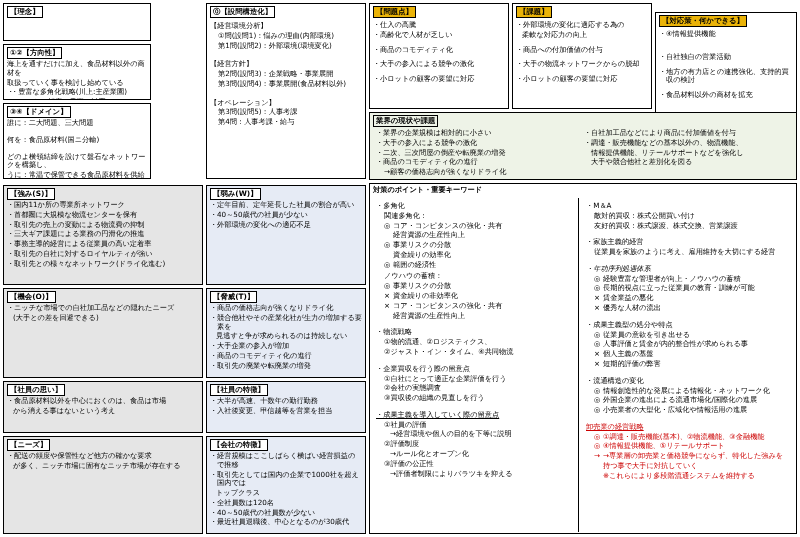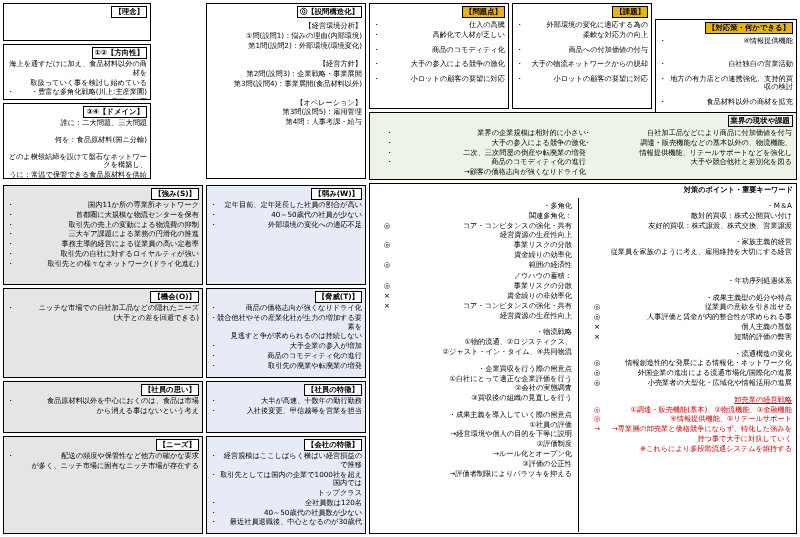--- a/index.html
+++ b/index.html
@@ -4,21 +4,21 @@
 <style>
   html,body{margin:0;padding:0;}
   body{
     width:800px;height:537px;
     background:#ffffff;
     font-family:"DejaVu Sans","Liberation Sans",sans-serif;
     font-size:7.2px;
     color:#000;
     overflow:hidden;
   }
-  .page{position:relative;width:800px;height:537px;box-sizing:border-box;text-align:right;}
+  .page{position:relative;width:800px;height:537px;box-sizing:border-box;}
   .box{position:absolute;box-sizing:border-box;border:1px solid #000;padding:2px 3px;overflow:hidden;}
   .hdr{display:inline-block;font-weight:bold;font-size:7.4px;margin-bottom:1px;}
   .hdr.pink{background:#eab308;border:1px solid #000;padding:0 2px;}
   .hdr.plain{border:1px solid #000;padding:0 2px;background:#fff;}
   ul{list-style:none;margin:0;padding:0;}
   li{margin:0 0 1px 0;line-height:1.22;position:relative;padding-left:7px;}
   li:before{content:"・";position:absolute;left:0;top:0;}
   li.nodot{padding-left:0;}
   li.nodot:before{content:"";}
   li.circ{padding-left:9px;}
@@ -152,21 +152,21 @@
 
   <div class="box" style="left:206px;top:3px;width:160px;height:176px;">
     <span class="hdr plain">⓪【設問構造化】</span>
     <div class="t" style="margin-top:3px;">【経営環境分析】</div>
     <div class="t sub">①問(設問1)：悩みの理由(内部環境)</div>
     <div class="t sub">第1問(設問2)：外部環境(環境変化)</div>
     <div class="t" style="margin-top:10px;">【経営方針】</div>
     <div class="t sub">第2問(設問3)：企業戦略・事業展開</div>
     <div class="t sub">第3問(設問4)：事業展開(食品材料以外)</div>
     <div class="t" style="margin-top:10px;">【オペレーション】</div>
-    <div class="t sub">第3問(設問5)：雇用管理</div>
+    <div class="t sub">第3問(設問5)：人事考課</div>
     <div class="t sub">第4問：人事考課・給与</div>
   </div>
 
   <div class="box" style="left:369px;top:3px;width:140px;height:106px;">
     <span class="hdr pink">【問題点】</span>
     <ul style="margin-top:2px;">
       <li>仕入の高騰</li>
       <li>高齢化で人材が乏しい</li>
       <li style="margin-top:6px;">商品のコモディティ化</li>
       <li style="margin-top:6px;">大手の参入による競争の激化</li>
@@ -178,33 +178,33 @@
     <span class="hdr pink">【課題】</span>
     <ul style="margin-top:2px;">
       <li>外部環境の変化に適応する為の</li>
       <li class="nodot" style="padding-left:6px;">柔軟な対応力の向上</li>
       <li style="margin-top:6px;">商品への付加価値の付与</li>
       <li style="margin-top:6px;">大手の物流ネットワークからの脱却</li>
       <li style="margin-top:6px;">小ロットの顧客の要望に対応</li>
     </ul>
   </div>
 
-  <div class="box" style="left:655px;top:19px;width:142px;height:106px;">
+  <div class="box" style="left:655px;top:12px;width:142px;height:106px;">
     <span class="hdr pink">【対応策・何かできる】</span>
     <ul style="margin-top:2px;">
       <li>④情報提供機能</li>
       <li style="margin-top:14px;">自社独自の営業活動</li>
       <li style="margin-top:6px;">地方の有力店との連携強化、支持的買収の検討</li>
       <li style="margin-top:6px;">食品材料以外の商材を拡充</li>
     </ul>
   </div>
 
   <div class="box greenbg" style="left:369px;top:112px;width:428px;height:68px;">
     <span class="hdr plain" style="background:#eef3e7;">業界の現状や課題</span>
-    <div style="position:absolute;left:16px;top:16px;width:200px;">
+    <div style="position:absolute;left:6px;top:16px;width:200px;">
       <ul>
         <li>業界の企業規模は相対的に小さい</li>
         <li>大手の参入による競争の激化</li>
         <li>二次、三次問屋の倒産や転廃業の増発</li>
         <li>商品のコモディティ化の進行</li>
         <li class="nodot" style="padding-left:8px;">→顧客の価格志向が強くなりドライ化</li>
       </ul>
     </div>
     <div style="position:absolute;left:214px;top:16px;width:208px;">
       <ul>
@@ -240,40 +240,46 @@
 
       <div class="t" style="margin-top:8px;">・物流戦略</div>
       <div class="t sub">①物的流通、②ロジスティクス、</div>
       <div class="t sub">②ジャスト・イン・タイム、④共同物流</div>
 
       <div class="t" style="margin-top:8px;">・企業買収を行う際の留意点</div>
       <div class="t sub">①自社にとって適正な企業評価を行う</div>
       <div class="t sub">②会社の実態調査</div>
       <div class="t sub">③買収後の組織の見直しを行う</div>
 
-      <div class="t" style="margin-top:8px;">・成果主義を導入していく際の留意点</div>
+      <div class="t" style="margin-top:8px;text-decoration:underline;">・成果主義を導入していく際の留意点</div>
       <div class="t sub">①社員の評価</div>
       <div class="t sub2">→経営環境や個人の目的を下等に説明</div>
       <div class="t sub">②評価制度</div>
       <div class="t sub2">→ルール化とオープン化</div>
       <div class="t sub">③評価の公正性</div>
       <div class="t sub2">→評価者制限によりバラツキを抑える</div>
     </div>
 
     <div style="position:absolute;left:208px;top:14px;width:0;height:334px;border-left:1px solid #000;"></div>
 
     <div style="position:absolute;left:216px;top:18px;width:206px;">
       <div class="t">・M＆A</div>
       <div class="t sub">敵対的買収：株式公開買い付け</div>
       <div class="t sub">友好的買収：株式譲渡、株式交換、営業譲渡</div>
 
       <div class="t" style="margin-top:8px;">・家族主義的経営</div>
       <div class="t sub">従業員を家族のように考え、雇用維持を大切にする経営</div>
 
-      <div class="t" style="margin-top:20px;">・年功序列処遇体系</div>
+      <div class="t" style="margin-top:8px;font-style:italic;">・年功序列処遇体系</div>
+      <ul class="sub">
+        <li class="circ">経験豊富な管理者が向上・ノウハウの蓄積</li>
+        <li class="circ">長期的視点に立った従業員の教育・訓練が可能</li>
+        <li class="cross">賃金業益の悪化</li>
+        <li class="cross">優秀な人材の流出</li>
+      </ul>
 
       <div class="t" style="margin-top:8px;">・成果主義型の処分や特点</div>
       <ul class="sub">
         <li class="circ">従業員の意欲を引き出せる</li>
         <li class="circ">人事評価と賃金が内的整合性が求められる事</li>
         <li class="cross">個人主義の基盤</li>
         <li class="cross">短期的評価の弊害</li>
       </ul>
 
       <div class="t" style="margin-top:8px;">・流通構造の変化</div>

